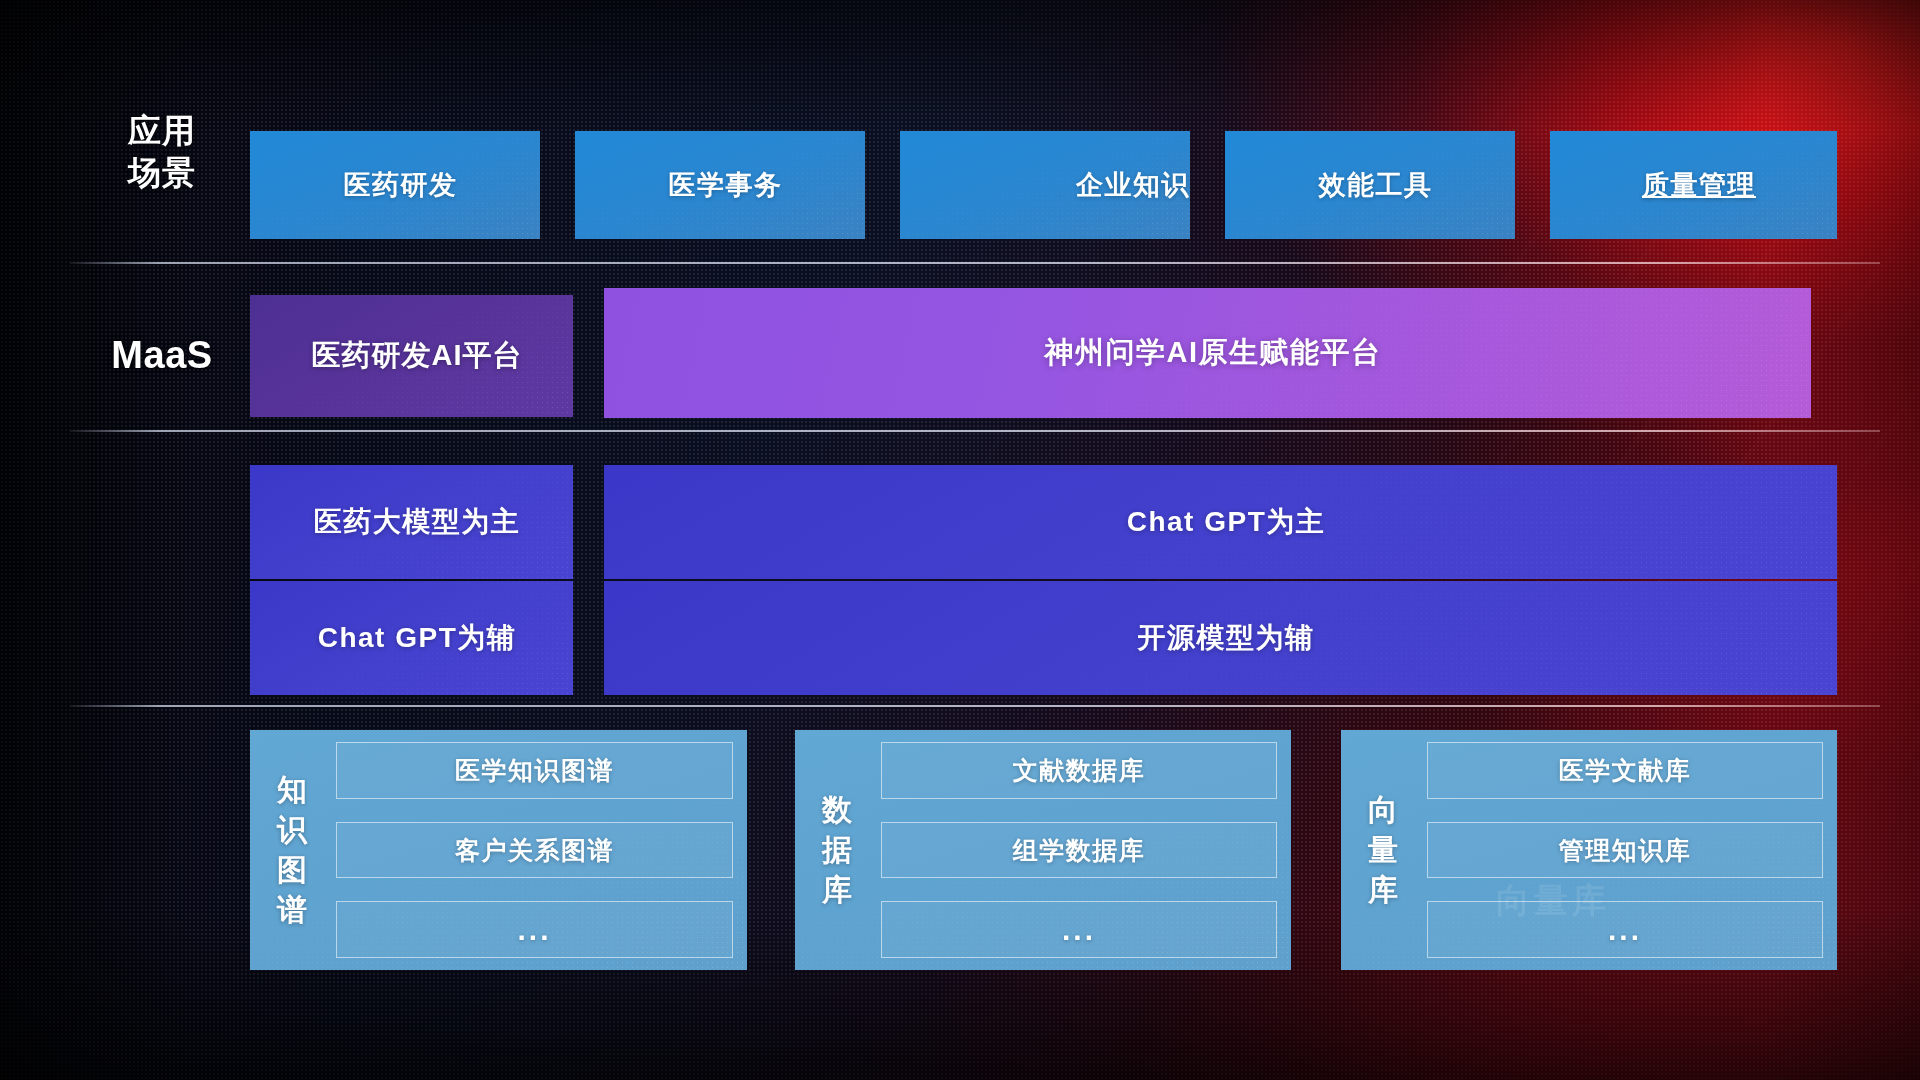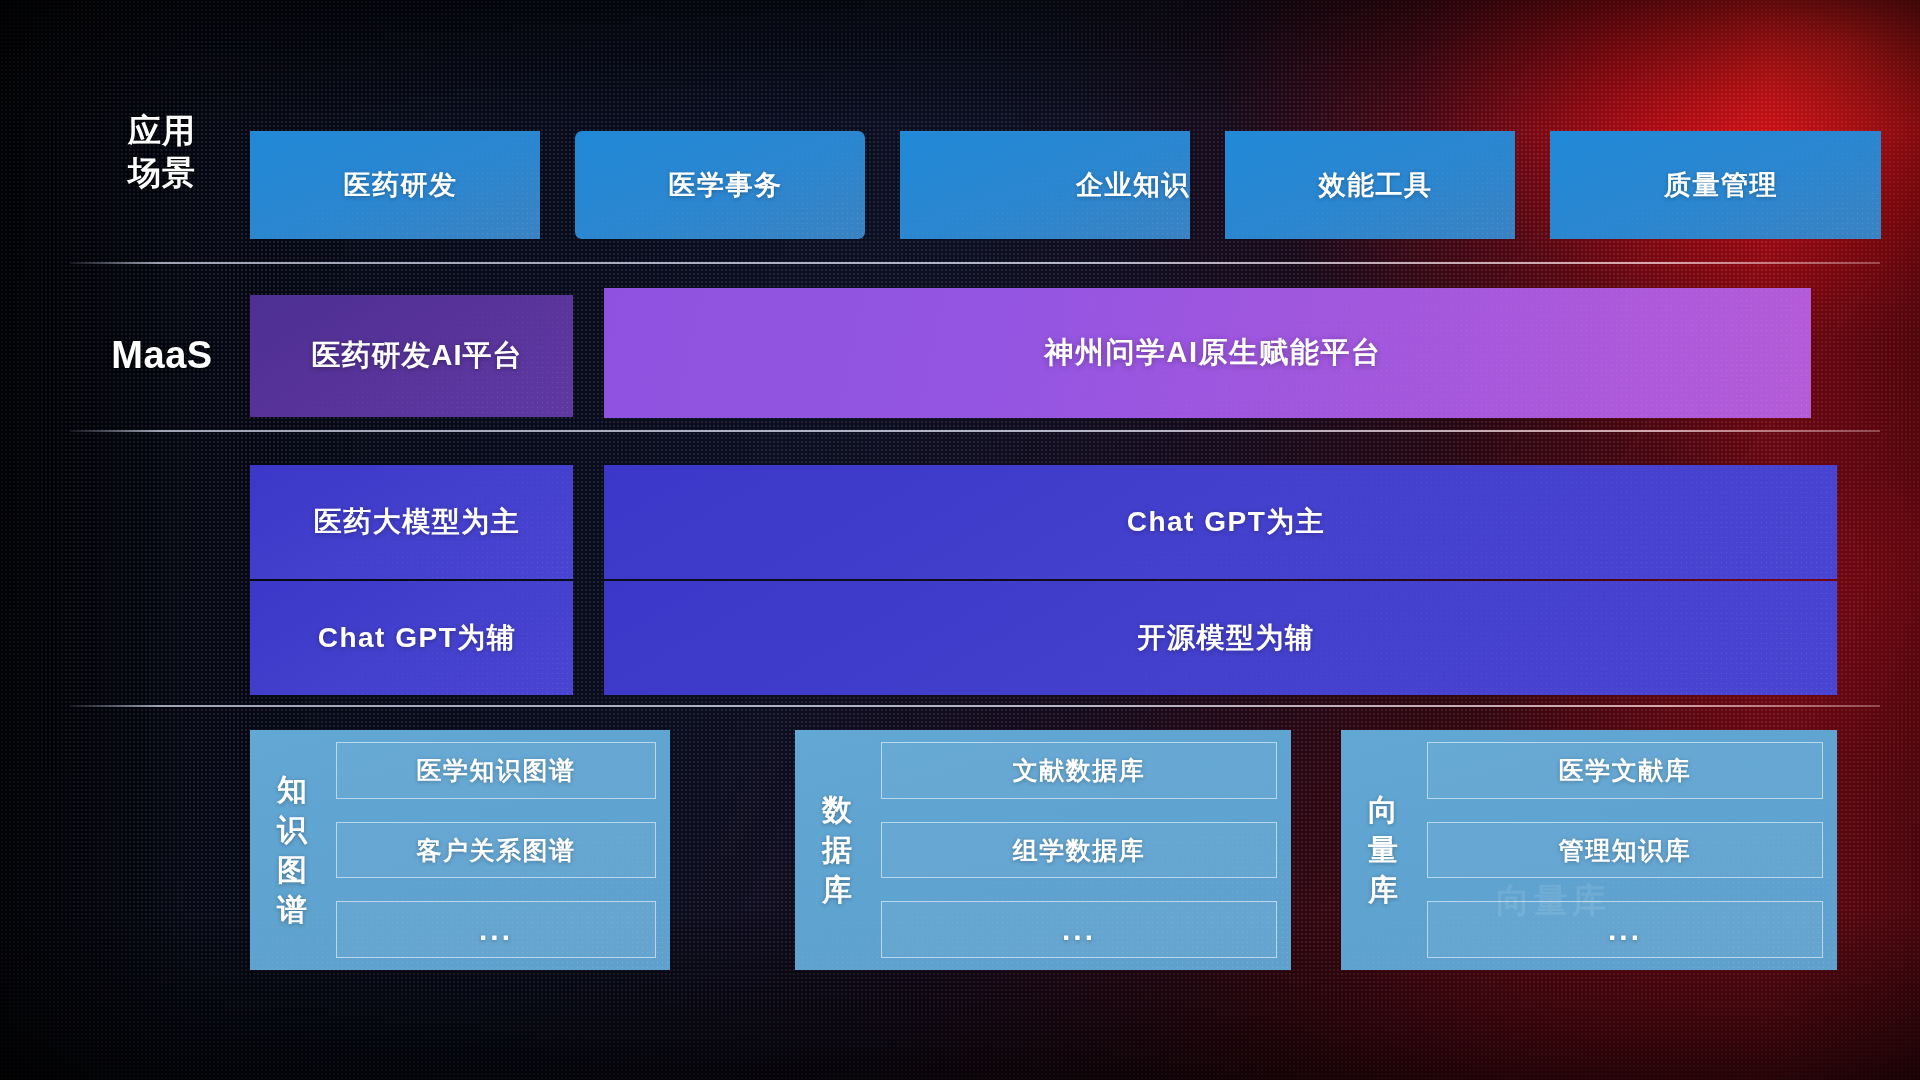--- a/index.html
+++ b/index.html
@@ -207,21 +207,21 @@
   .kd-panel::after {
     content: "";
     position: absolute;
     inset: 0;
     background-image: radial-gradient(rgba(255,255,255,0.18) 0.7px, rgba(255,255,255,0) 0.8px);
     background-size: 5px 5px;
     -webkit-mask-image: linear-gradient(165deg, rgba(0,0,0,0) 40%, rgba(0,0,0,1) 100%);
     mask-image: linear-gradient(165deg, rgba(0,0,0,0) 40%, rgba(0,0,0,1) 100%);
     pointer-events: none;
   }
-  .kd-p1 { left: 250px; width: 420px; }
+  .kd-p1 { left: 250px; width: 497px; }
   .kd-p2 { left: 795px; width: 496px; }
   .kd-p3 { left: 1341px; width: 496px; }
 
   .kd-side-label {
     position: relative;
     z-index: 2;
     width: 86px;
     flex: 0 0 86px;
     color: #ffffff;
     font-weight: bold;
@@ -289,30 +289,30 @@
   <div class="bg-vignette"></div>
 
   <div id="content">
 
     <div class="row-label" style="top:110px;">应用
 场景</div>
 
     <div class="box app-box" style="left:250px;  width:290px;">
       <span class="txt">医药研发</span>
     </div>
-    <div class="box app-box" style="left:575px;  width:290px;border-radius:7px;">
+    <div class="box app-box" style="left:575px;  width:290px;">
       <span class="txt">医学事务</span>
     </div>
     <div class="box app-box" style="left:900px;  width:290px;justify-content:flex-end;">
       <span class="txt">企业知识</span>
     </div>
     <div class="box app-box" style="left:1225px; width:290px;">
       <span class="txt">效能工具</span>
     </div>
-    <div class="box app-box" style="left:1550px; width:331px;">
+    <div class="box app-box" style="left:1550px; width:287px;text-decoration:underline;">
       <span class="txt">质量管理</span>
     </div>
 
     <div class="divider" style="top:262px;"></div>
 
     <div class="row-label latin" style="top:334px;">MaaS</div>
 
     <div class="box maas-left">
       <span class="txt">医药研发AI平台</span>
     </div>

